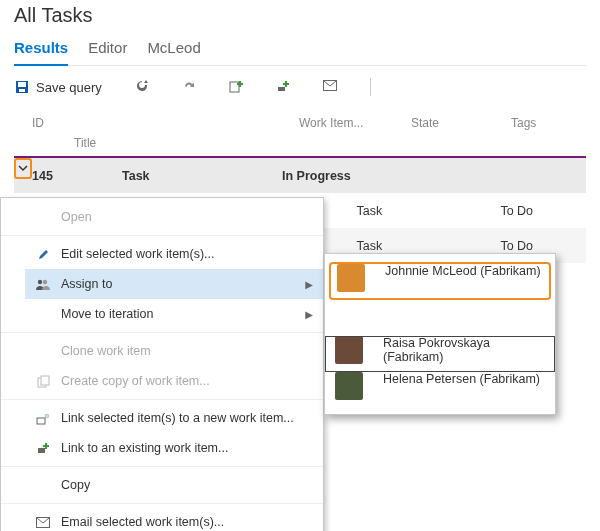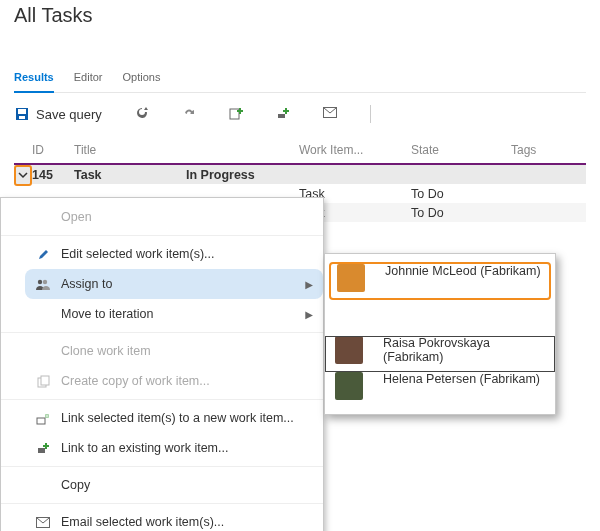--- a/index.html
+++ b/index.html
@@ -1,62 +1,62 @@
 <!DOCTYPE html>
 <html><head>
 <meta charset="utf-8">
 <style>
   * { box-sizing: border-box; font-family: "Segoe UI", Arial, sans-serif; }
   body { margin: 0; background: #fff; width: 600px; height: 531px; overflow: hidden; position: relative; }
   .wrapper { padding: 0 14px 0 14px; }
   .title { font-size: 20px; color: #333; margin: 4px 0 6px 0; font-weight: 400; }
   .tabs { display: flex; gap: 20px; border-bottom: 1px solid #e6e6e6; margin-top: 6px; }
-  .tab { font-size: 11px; color: #666; padding: 6px 0 8px 0; cursor: pointer; margin-top: 32px; }
+  .tab { font-size: 15px; color: #666; padding: 6px 0 8px 0; cursor: pointer; }
   .tab.active { color: #0078d4; font-weight: 600; border-bottom: 2px solid #0078d4; margin-bottom: -1px; }
   .toolbar { display: flex; align-items: center; gap: 33px; padding: 12px 0 14px 0; font-size: 13px; color: #333; }
   .toolbar .btn { display: inline-flex; align-items: center; gap: 6px; cursor: pointer; color: #333; }
   .toolbar .sep { width: 1px; height: 18px; background: #ccc; }
   .toolbar svg, .cxmenu svg { flex-shrink: 0; }
   .colhdr { display: flex; font-size: 12px; color: #888; border-bottom: 2px solid #701a75; padding: 6px 0 6px 18px; }
   .col-id { width: 42px; }
-  .col-title { width: 225px; }
+  .col-title { width: 225px; margin-top: 20px; }
   .col-type { width: 112px; }
   .col-state { width: 100px; }
   .col-tags { flex: 1; }
   .rows { position: relative; }
-  .row { display: flex; align-items: center; font-size: 12.5px; color: #333; height: 19px; padding-left: 18px; }
+  .row { display: flex; align-items: center; font-size: 12.5px; color: #333; height: 35px; padding-left: 18px; gap: 48px; }
   .row.selected { background: #eaeaea; font-weight: 600; }
   .row.alt { background: #f5f5f5; }
   .task-sq { width: 7px; height: 12px; background: #f2cb1d; margin-right: 8px; display: inline-block; }
   .chevron-box { position: absolute; left: 0; top: 0; width: 18px; height: 21px; border: 2px solid #f28c1d; border-radius: 3px; display: flex; align-items: center; justify-content: center; cursor: pointer; background: #eaeaea; }
   .chevron-box svg { display:block; }
   .cxmenu { position: absolute; left: 0; top: 197px; width: 324px; background: #fff; border: 1px solid #c8c8c8; box-shadow: 2px 3px 6px rgba(0,0,0,0.25); padding: 4px 0; z-index: 10; }
   .cxitem { display: flex; align-items: center; height: 30px; padding: 0 10px; font-size: 12.5px; color: #333; cursor: pointer; gap: 10px; position: relative; margin-left: 24px; }
   .cxitem.disabled { color: #aaa; cursor: default; }
-  .cxitem.focus { background: #d6e7f7; border-radius: 8px; }
+  .cxitem.focus { background: #d6e7f7; }
   .cxitem .lbl { flex: 1; }
   .cx-arrow { color: #666; font-size: 10px; }
   .cxsep { height: 1px; background: #eee; margin: 3px 0; }
   .icon-slot { width: 16px; display: flex; justify-content: center; }
   .submenu { position: absolute; left: 324px; top: 253px; width: 232px; background: #fff; border: 1px solid #c8c8c8; box-shadow: 3px 4px 8px rgba(0,0,0,0.35); padding: 6px 0; z-index: 20; }
   .person { display: flex; align-items: flex-start; height: 36px; padding: 0 10px; gap: 20px; font-size: 12.5px; color: #333; cursor: pointer; }
   .person.focus { outline: 1px solid #444; outline-offset: -1px; margin-top: 36px; }
   .person.hl { border: 2px solid #f28c1d; border-radius: 4px; height: 38px; margin: 2px 4px 6px 4px; padding: 0 6px; }
   .avatar { width: 28px; height: 28px; border-radius: 2px; flex-shrink: 0; }
 </style>
 </head>
 <body>
 
 <div class="wrapper">
   <div class="title">All Tasks</div>
 
   <div class="tabs">
     <div class="tab active">Results</div>
     <div class="tab">Editor</div>
-    <div class="tab">Options</div>
+    <div class="tab">McLeod</div>
   </div>
 
   <div class="toolbar">
     <span class="btn">
       <span class="icon-slot">
         <svg width="14" height="14" viewBox="0 0 14 14">
             <rect x="1" y="1" width="12" height="12" fill="#0b5cab"></rect>
             <rect x="3" y="2" width="8" height="5" fill="#fff"></rect>
             <rect x="4" y="9" width="6" height="3" fill="#fff"></rect>
           </svg>

